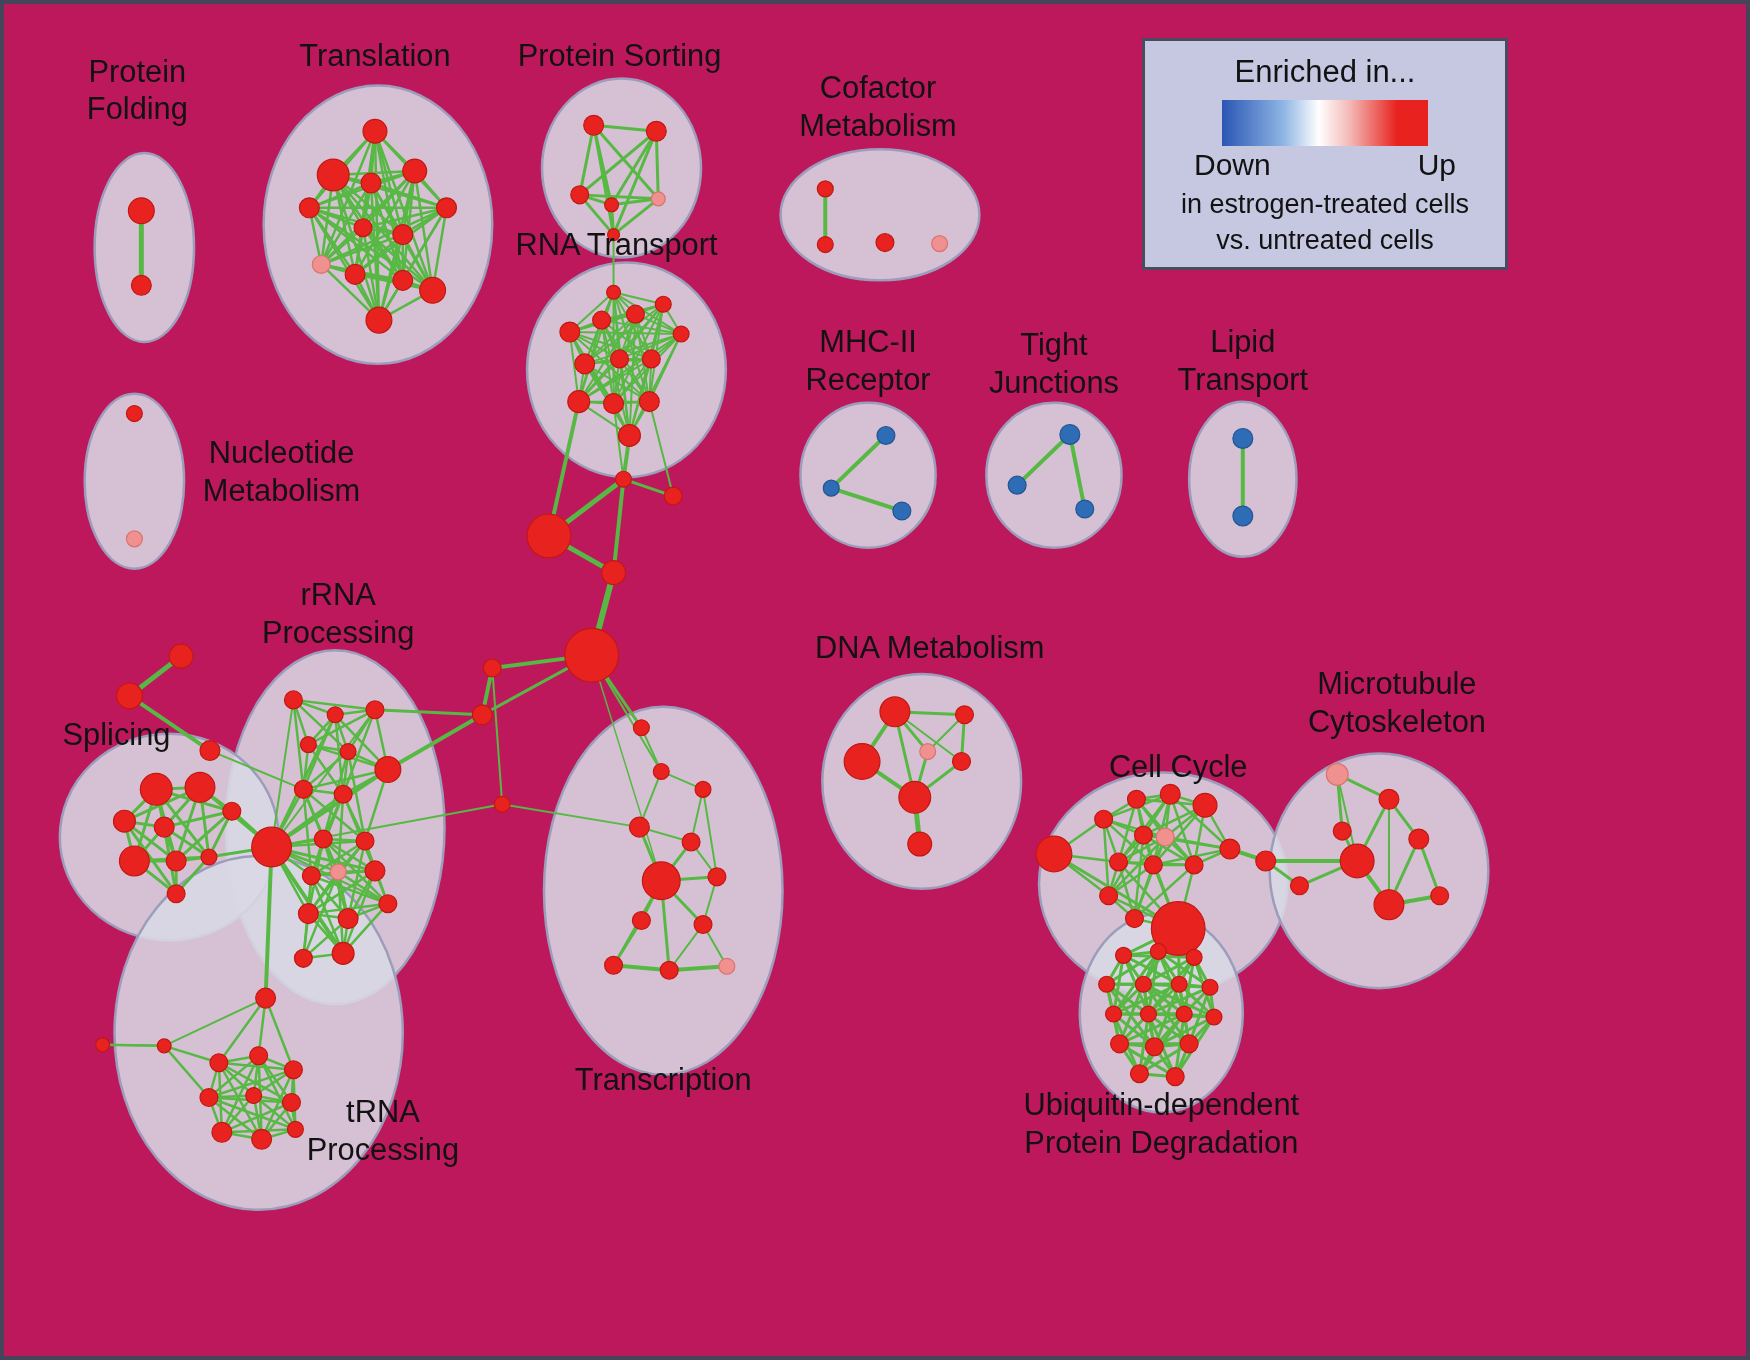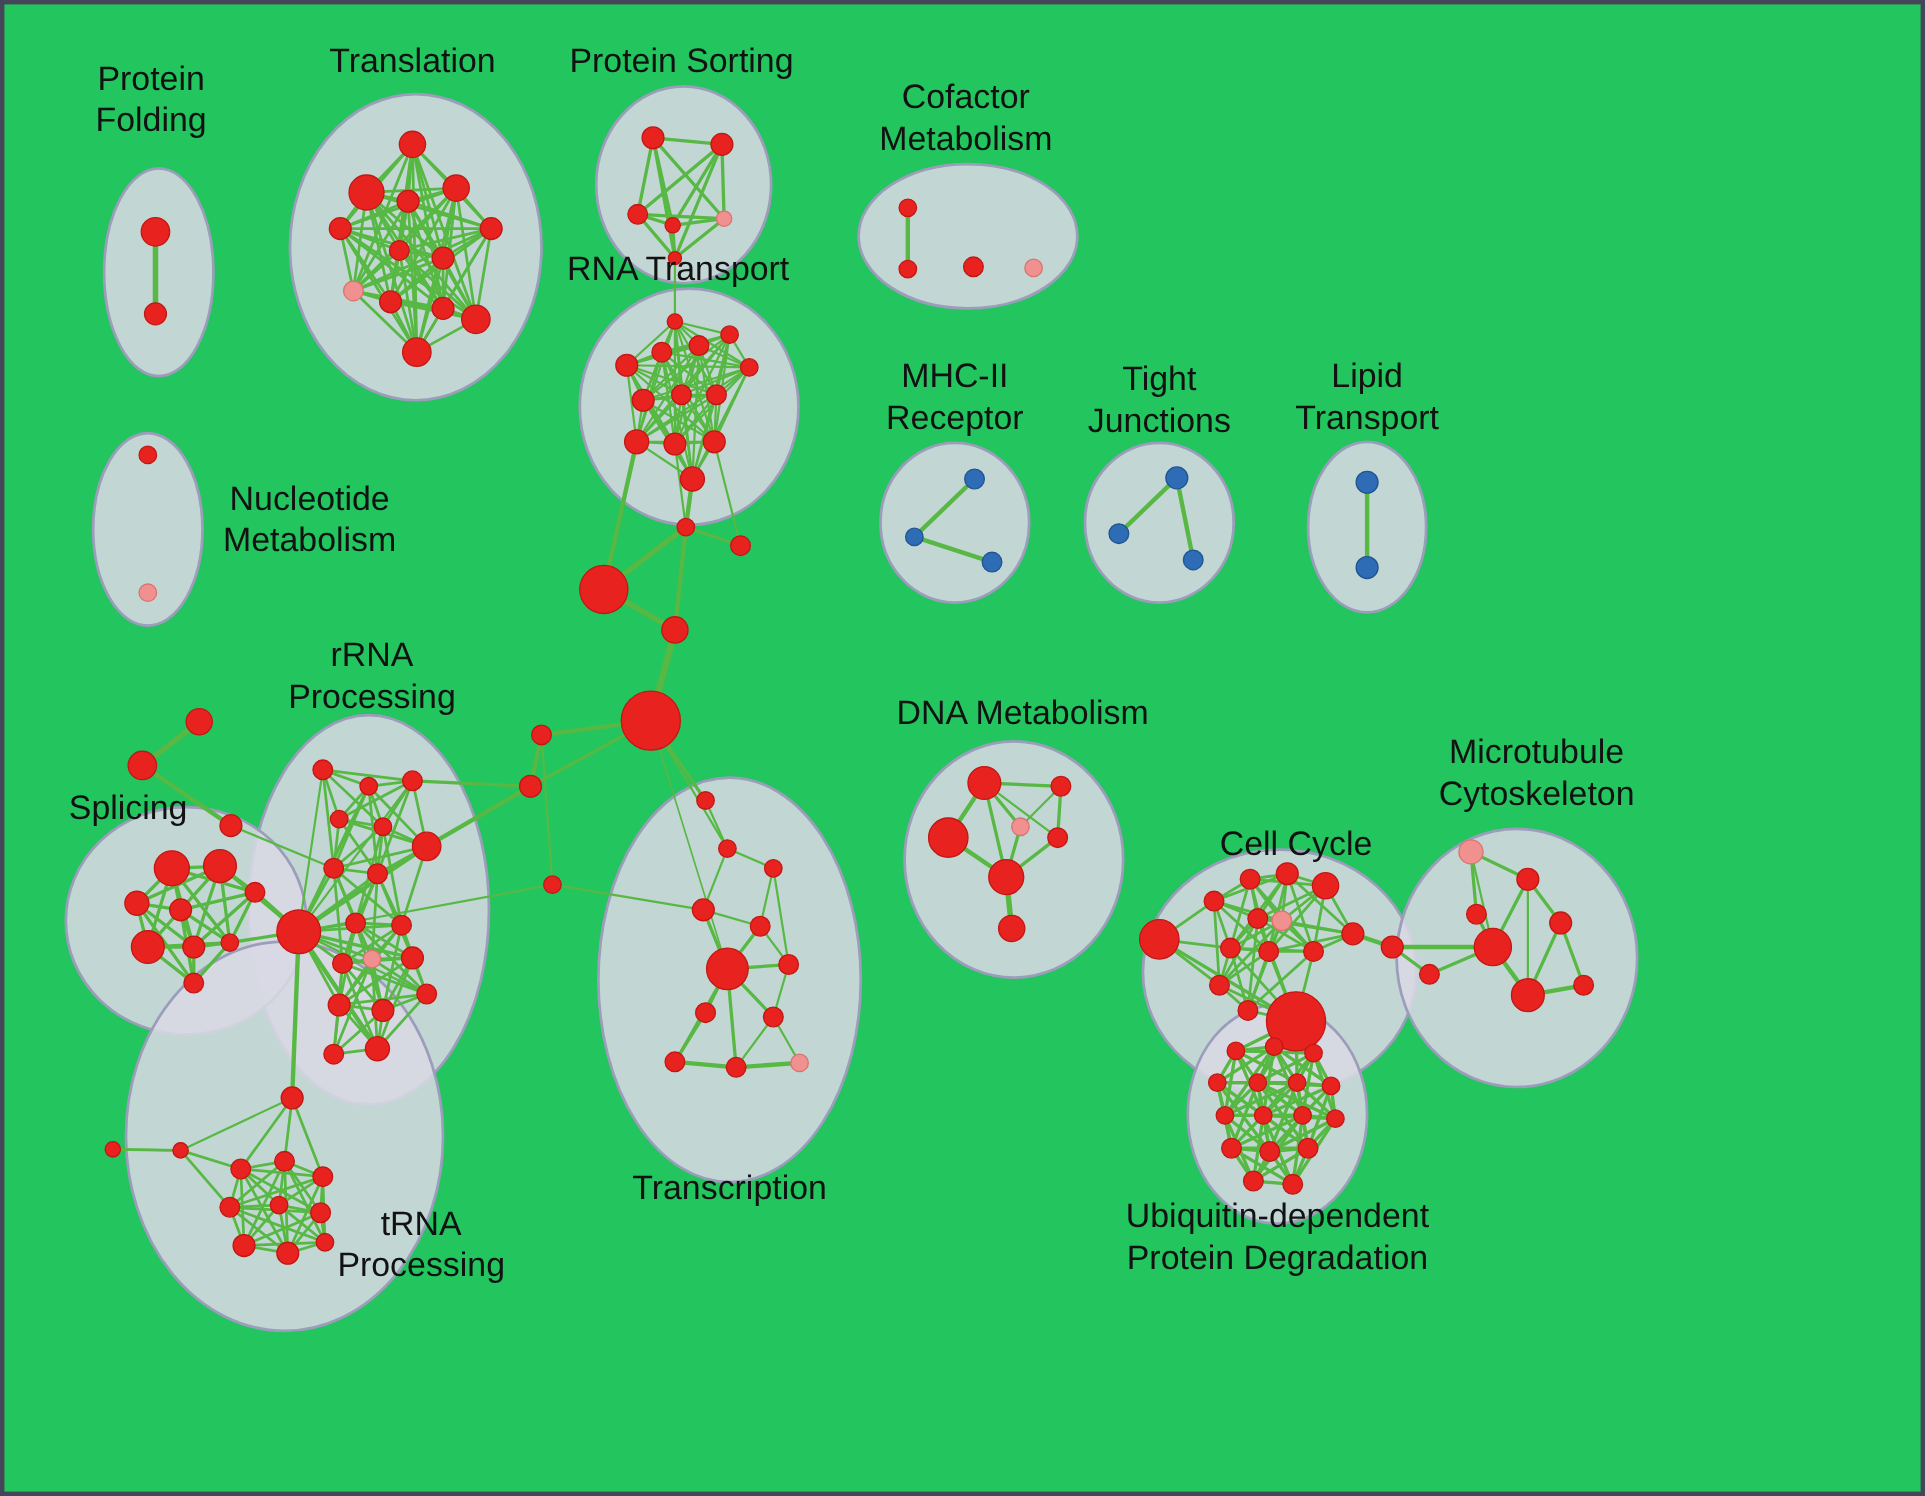--- a/index.html
+++ b/index.html
@@ -24,21 +24,21 @@
   }
   .legend-scale{
     display:flex;justify-content:space-between;
     width:262px;margin:2px auto 4px auto;font-size:30px;
   }
   .legend-caption{font-size:27px;line-height:36px;}
 </style>
 </head>
 <body>
 
-<div class="figure" style="background: #22c55e; border-color: rgb(69, 69, 89);">
+<div class="figure" style="background: #be185d; border-color: rgb(69, 69, 89);">
   <svg id="network" viewBox="0 0 1750 1360">
       <g>
         <ellipse cx="140" cy="245" rx="50" ry="95" fill="#d8d8e4" fill-opacity="0.88" stroke="#9c9cbb" stroke-width="2.5"></ellipse>
         <ellipse cx="375" cy="222" rx="115" ry="140" fill="#d8d8e4" fill-opacity="0.88" stroke="#9c9cbb" stroke-width="2.5"></ellipse>
         <ellipse cx="620" cy="165" rx="80" ry="90" fill="#d8d8e4" fill-opacity="0.88" stroke="#9c9cbb" stroke-width="2.5"></ellipse>
         <ellipse cx="625" cy="368" rx="100" ry="108" fill="#d8d8e4" fill-opacity="0.88" stroke="#9c9cbb" stroke-width="2.5"></ellipse>
         <ellipse cx="880" cy="212" rx="100" ry="66" fill="#d8d8e4" fill-opacity="0.88" stroke="#9c9cbb" stroke-width="2.5"></ellipse>
         <ellipse cx="868" cy="474" rx="68" ry="73" fill="#d8d8e4" fill-opacity="0.88" stroke="#9c9cbb" stroke-width="2.5"></ellipse>
         <ellipse cx="1055" cy="474" rx="68" ry="73" fill="#d8d8e4" fill-opacity="0.88" stroke="#9c9cbb" stroke-width="2.5"></ellipse>
         <ellipse cx="1245" cy="478" rx="54" ry="78" fill="#d8d8e4" fill-opacity="0.88" stroke="#9c9cbb" stroke-width="2.5"></ellipse>
@@ -793,13 +793,23 @@
         <text x="662" y="1092" text-anchor="middle">Transcription</text>
         <text x="930" y="658" text-anchor="middle">DNA Metabolism</text>
         <text x="1180" y="778" text-anchor="middle">Cell Cycle</text>
         <text x="1400" y="694" text-anchor="middle">Microtubule</text>
         <text x="1400" y="732" text-anchor="middle">Cytoskeleton</text>
         <text x="1163" y="1118" text-anchor="middle">Ubiquitin-dependent</text>
         <text x="1163" y="1156" text-anchor="middle">Protein Degradation</text>
       </g>
     </svg>
 
+  <div class="legend">
+    <div class="legend-title">Enriched in...</div>
+    <div class="legend-gradient" style="background: linear-gradient(90deg, rgb(42, 85, 180) 0%, rgb(143, 182, 228) 30%, rgb(255, 255, 255) 47%, rgb(244, 185, 182) 62%, rgb(232, 35, 31) 85%, rgb(232, 35, 31) 100%);"></div>
+    <div class="legend-scale">
+      <span>Down</span>
+      <span>Up</span>
+    </div>
+    <div class="legend-caption">in estrogen-treated cells</div>
+    <div class="legend-caption">vs. untreated cells</div>
+  </div>
 </div>
 
 </body></html>

